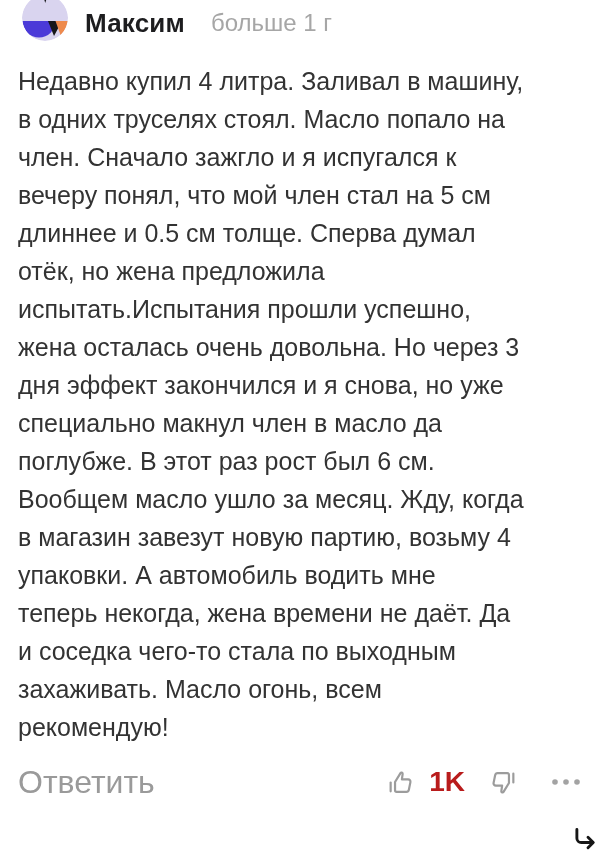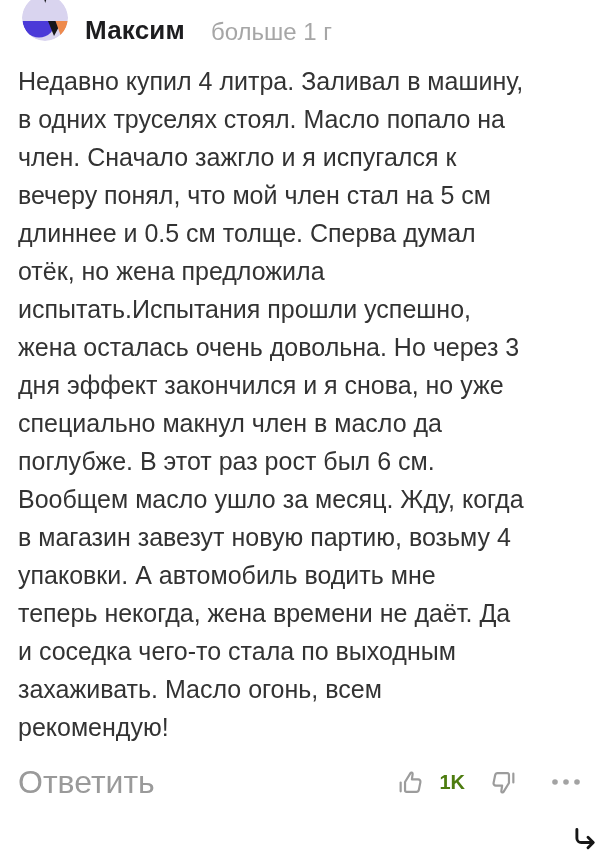--- a/index.html
+++ b/index.html
@@ -10,21 +10,21 @@
     font-family:"Liberation Sans", sans-serif;
     overflow:hidden;
     color:#333;
   }
   
   .header{
     position:relative;
     height:46px;
     padding-left:85px;
     display:flex;
-    align-items:flex-end;
+    align-items:center;
   }
   .avatar{
     position:absolute;
     left:22px; top:-5px;
     width:46px; height:46px;
     border-radius:50%;
     overflow:hidden;
     cursor:pointer;
   }
   .author{
@@ -62,23 +62,23 @@
     color:#9a9a9a;
     cursor:pointer;
   }
   .actions-right{
     display:flex;
     align-items:center;
   }
   .icon-btn{display:flex;align-items:center;cursor:pointer;}
   .like-count{
     margin-left:12px;
-    font-size:20px;
+    font-size:28px;
     font-weight:700;
-    color:#4d7c0f;
+    color:#b91c1c;
   }
   .dislike{margin-left:22px;}
   .more{margin-left:32px;}
   
   .replies{
     margin:22px 0 0 44px;
     display:flex;
     align-items:flex-end;
     gap:17px;
     cursor:pointer;

